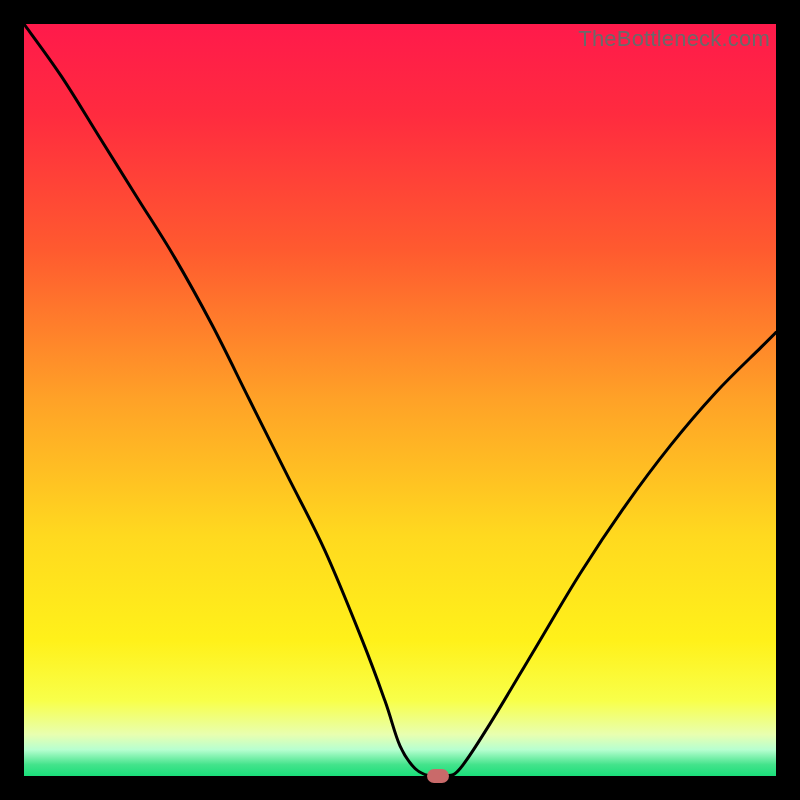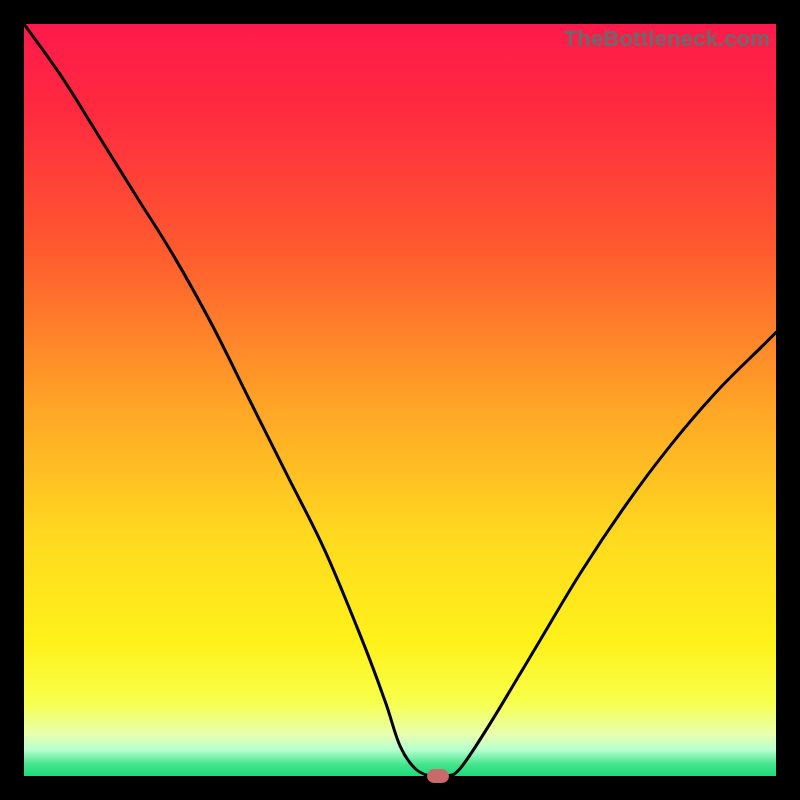--- a/index.html
+++ b/index.html
@@ -33,21 +33,21 @@
     position: absolute;
     left: 0; top: 0;
     width: 100%; height: 100%;
   }
   .watermark {
     position: absolute;
     top: 2px;
     right: 6px;
     color: #6a6a6a;
     font-size: 22px;
-    font-weight: 700;
+    font-weight: 400;
     letter-spacing: 0.2px;
     user-select: none;
   }
   .min-marker {
     position: absolute;
     width: 22px;
     height: 14px;
     border-radius: 7px;
     background: #c96a6a;
     transform: translate(-50%, -50%);

